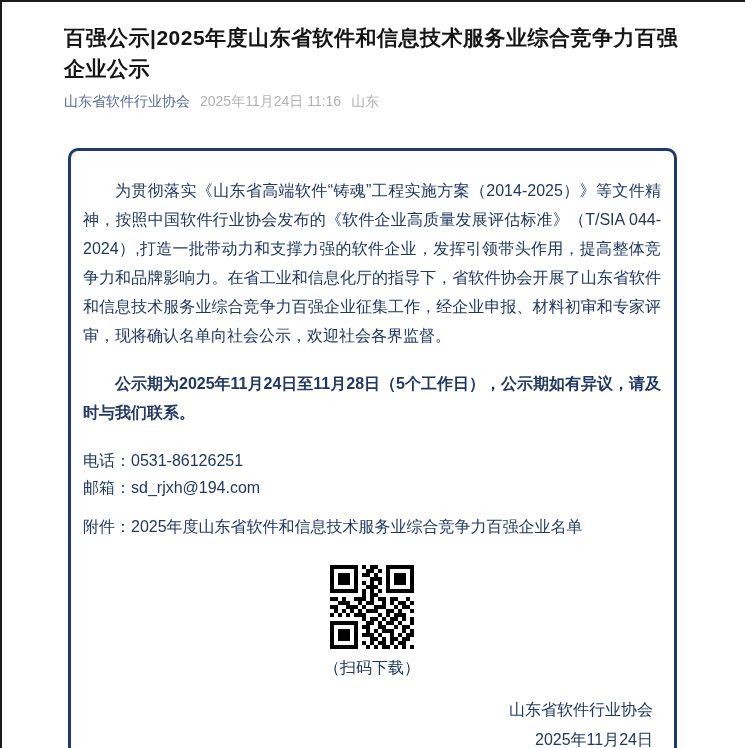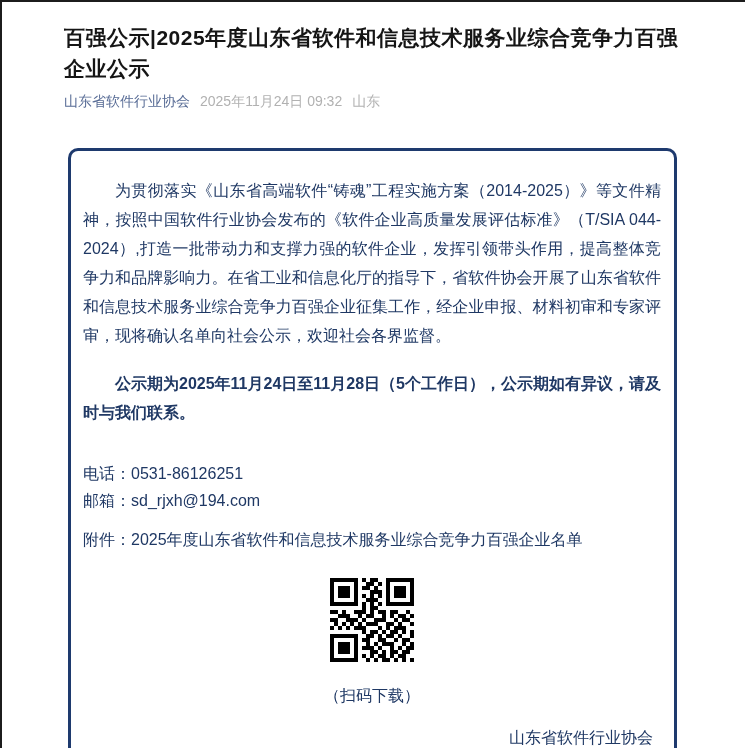--- a/index.html
+++ b/index.html
@@ -45,58 +45,58 @@
     padding: 25px 13px 20px 12px;
     color: var(--text-c, #1f3864);
     font-size: 16px;
   }
   .notice-para {
     text-indent: 2em;
     line-height: 29px;
     text-align: justify;
   }
   .notice-para + .notice-para { margin-top: 19px; font-weight: bold; }
-  .contact-block { margin-top: 33px; line-height: 27px; }
+  .contact-block { margin-top: 20px; line-height: 27px; }
   .contact-line { display: block; }
   .attachment-line { margin-top: 12px; line-height: 27px; }
   .qr-block {
     margin-top: 23px;
     display: flex;
     flex-direction: column;
     align-items: center;
   }
   .qr-grid {
     display: grid;
     grid-template-columns: repeat(21, 4px);
     grid-auto-rows: 4px;
     background: #ffffff;
     padding: 2px;
   }
   .qc { width: 4px; height: 4px; background: #ffffff; }
   .qc.on { background: #000000; }
-  .qr-caption { margin-top: 22px; font-size: 16px; }
+  .qr-caption { margin-top: 7px; font-size: 16px; }
   .signature-block {
     margin-top: 16px;
     text-align: right;
     padding-right: 8px;
     line-height: 30px;
     font-size: 16px;
   }
   .sig-line { display: block; }
 </style>
 </head>
 <body>
 
 <div class="page">
 
   <h1 class="article-title">百强公示|2025年度山东省软件和信息技术服务业综合竞争力百强企业公示</h1>
 
   <div class="byline">
     <span class="account-name">山东省软件行业协会</span>
-    <span class="pub-time">2025年11月24日 09:32</span>
+    <span class="pub-time">2025年11月24日 11:16</span>
     <span class="pub-location">山东</span>
   </div>
 
   <div class="notice-box">
 
     <p class="notice-para">为贯彻落实《山东省高端软件“铸魂”工程实施方案（2014-2025）》等文件精神，按照中国软件行业协会发布的《软件企业高质量发展评估标准》（T/SIA 044-2024）,打造一批带动力和支撑力强的软件企业，发挥引领带头作用，提高整体竞争力和品牌影响力。在省工业和信息化厅的指导下，省软件协会开展了山东省软件和信息技术服务业综合竞争力百强企业征集工作，经企业申报、材料初审和专家评审，现将确认名单向社会公示，欢迎社会各界监督。</p>
 
     <p class="notice-para">公示期为2025年11月24日至11月28日（5个工作日），公示期如有异议，请及时与我们联系。</p>
 
     <div class="contact-block">

